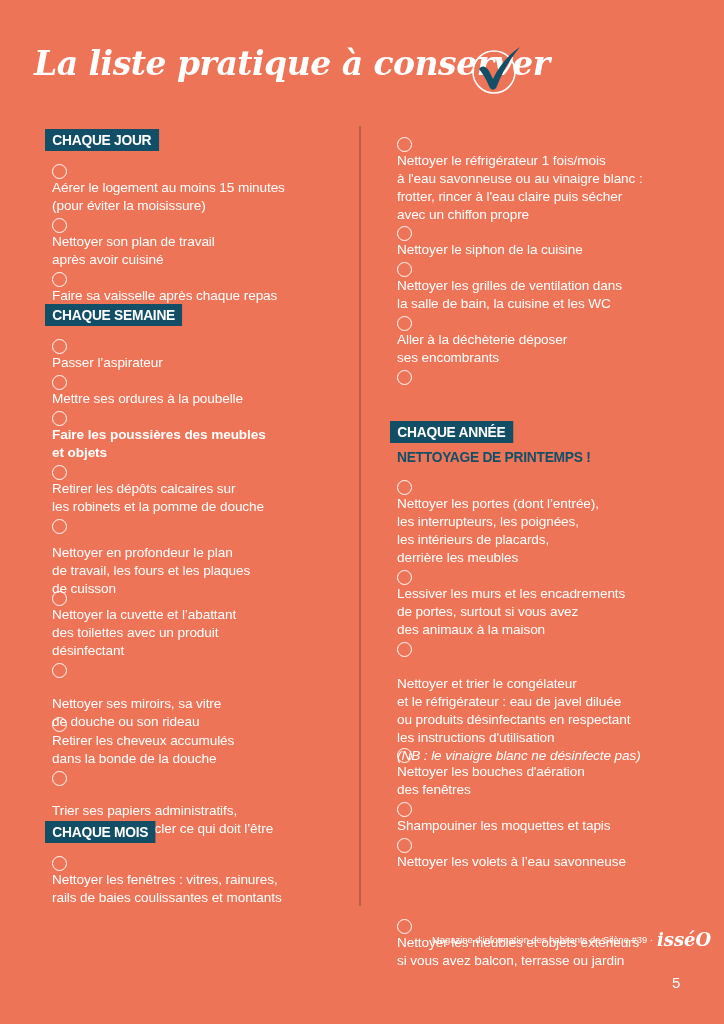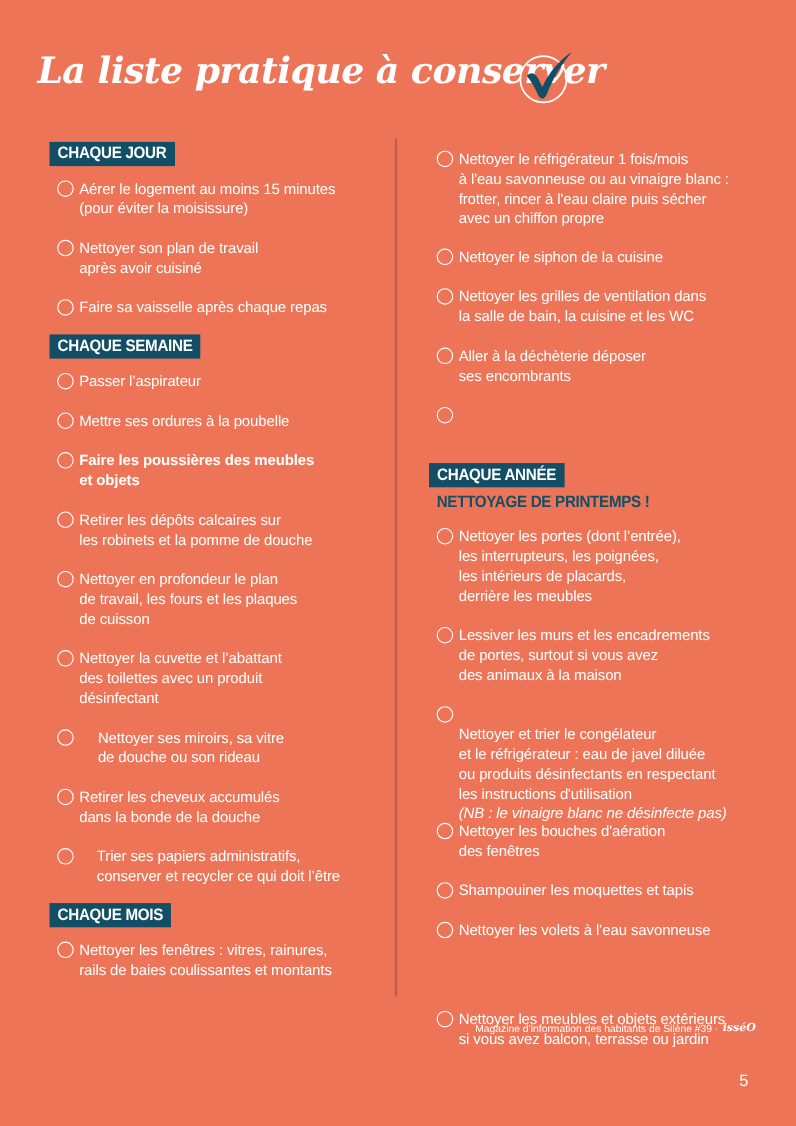--- a/index.html
+++ b/index.html
@@ -63,20 +63,21 @@
     font-size: 15px;
     letter-spacing: -0.3px;
     white-space: nowrap;
     transform: scaleX(0.92);
     transform-origin: left center;
   }
   .item {
     position: absolute;
     display: flex;
     align-items: flex-start;
+    flex-direction: column;
   }
   .checkbox {
     width: 15px;
     height: 15px;
     border: 1.6px solid #ffffff;
     border-radius: 50%;
     box-sizing: border-box;
     flex: 0 0 auto;
     margin-top: 1px;
     margin-right: 5px;
@@ -99,21 +100,21 @@
     font-size: 9.4px;
     color: #ffffff;
     white-space: nowrap;
     display: flex;
     align-items: center;
   }
   .footer-logo {
     font-family: "DejaVu Serif", serif;
     font-style: italic;
     font-weight: bold;
-    font-size: 10px;
+    font-size: 18px;
     margin-left: 4px;
   }
   .page-number {
     position: absolute;
     left: 672px;
     top: 974px;
     font-size: 15px;
     color: #ffffff;
   }
 </style>
@@ -159,21 +160,21 @@
   <div class="item" style="left:52px; top:410px;font-weight:bold;">
     <span class="checkbox"></span>
     <span class="item-text">Faire les poussières des meubles
 et objets</span>
   </div>
   <div class="item" style="left:52px; top:464px;">
     <span class="checkbox"></span>
     <span class="item-text">Retirer les dépôts calcaires sur
 les robinets et la pomme de douche</span>
   </div>
-  <div class="item" style="left:52px; top:518px;">
+  <div class="item" style="left:52px; top:518px;gap:10px;">
     <span class="checkbox"></span>
     <span class="item-text">Nettoyer en profondeur le plan
 de travail, les fours et les plaques
 de cuisson</span>
   </div>
   <div class="item" style="left:52px; top:590px;">
     <span class="checkbox"></span>
     <span class="item-text">Nettoyer la cuvette et l’abattant
 des toilettes avec un produit
 désinfectant</span>

